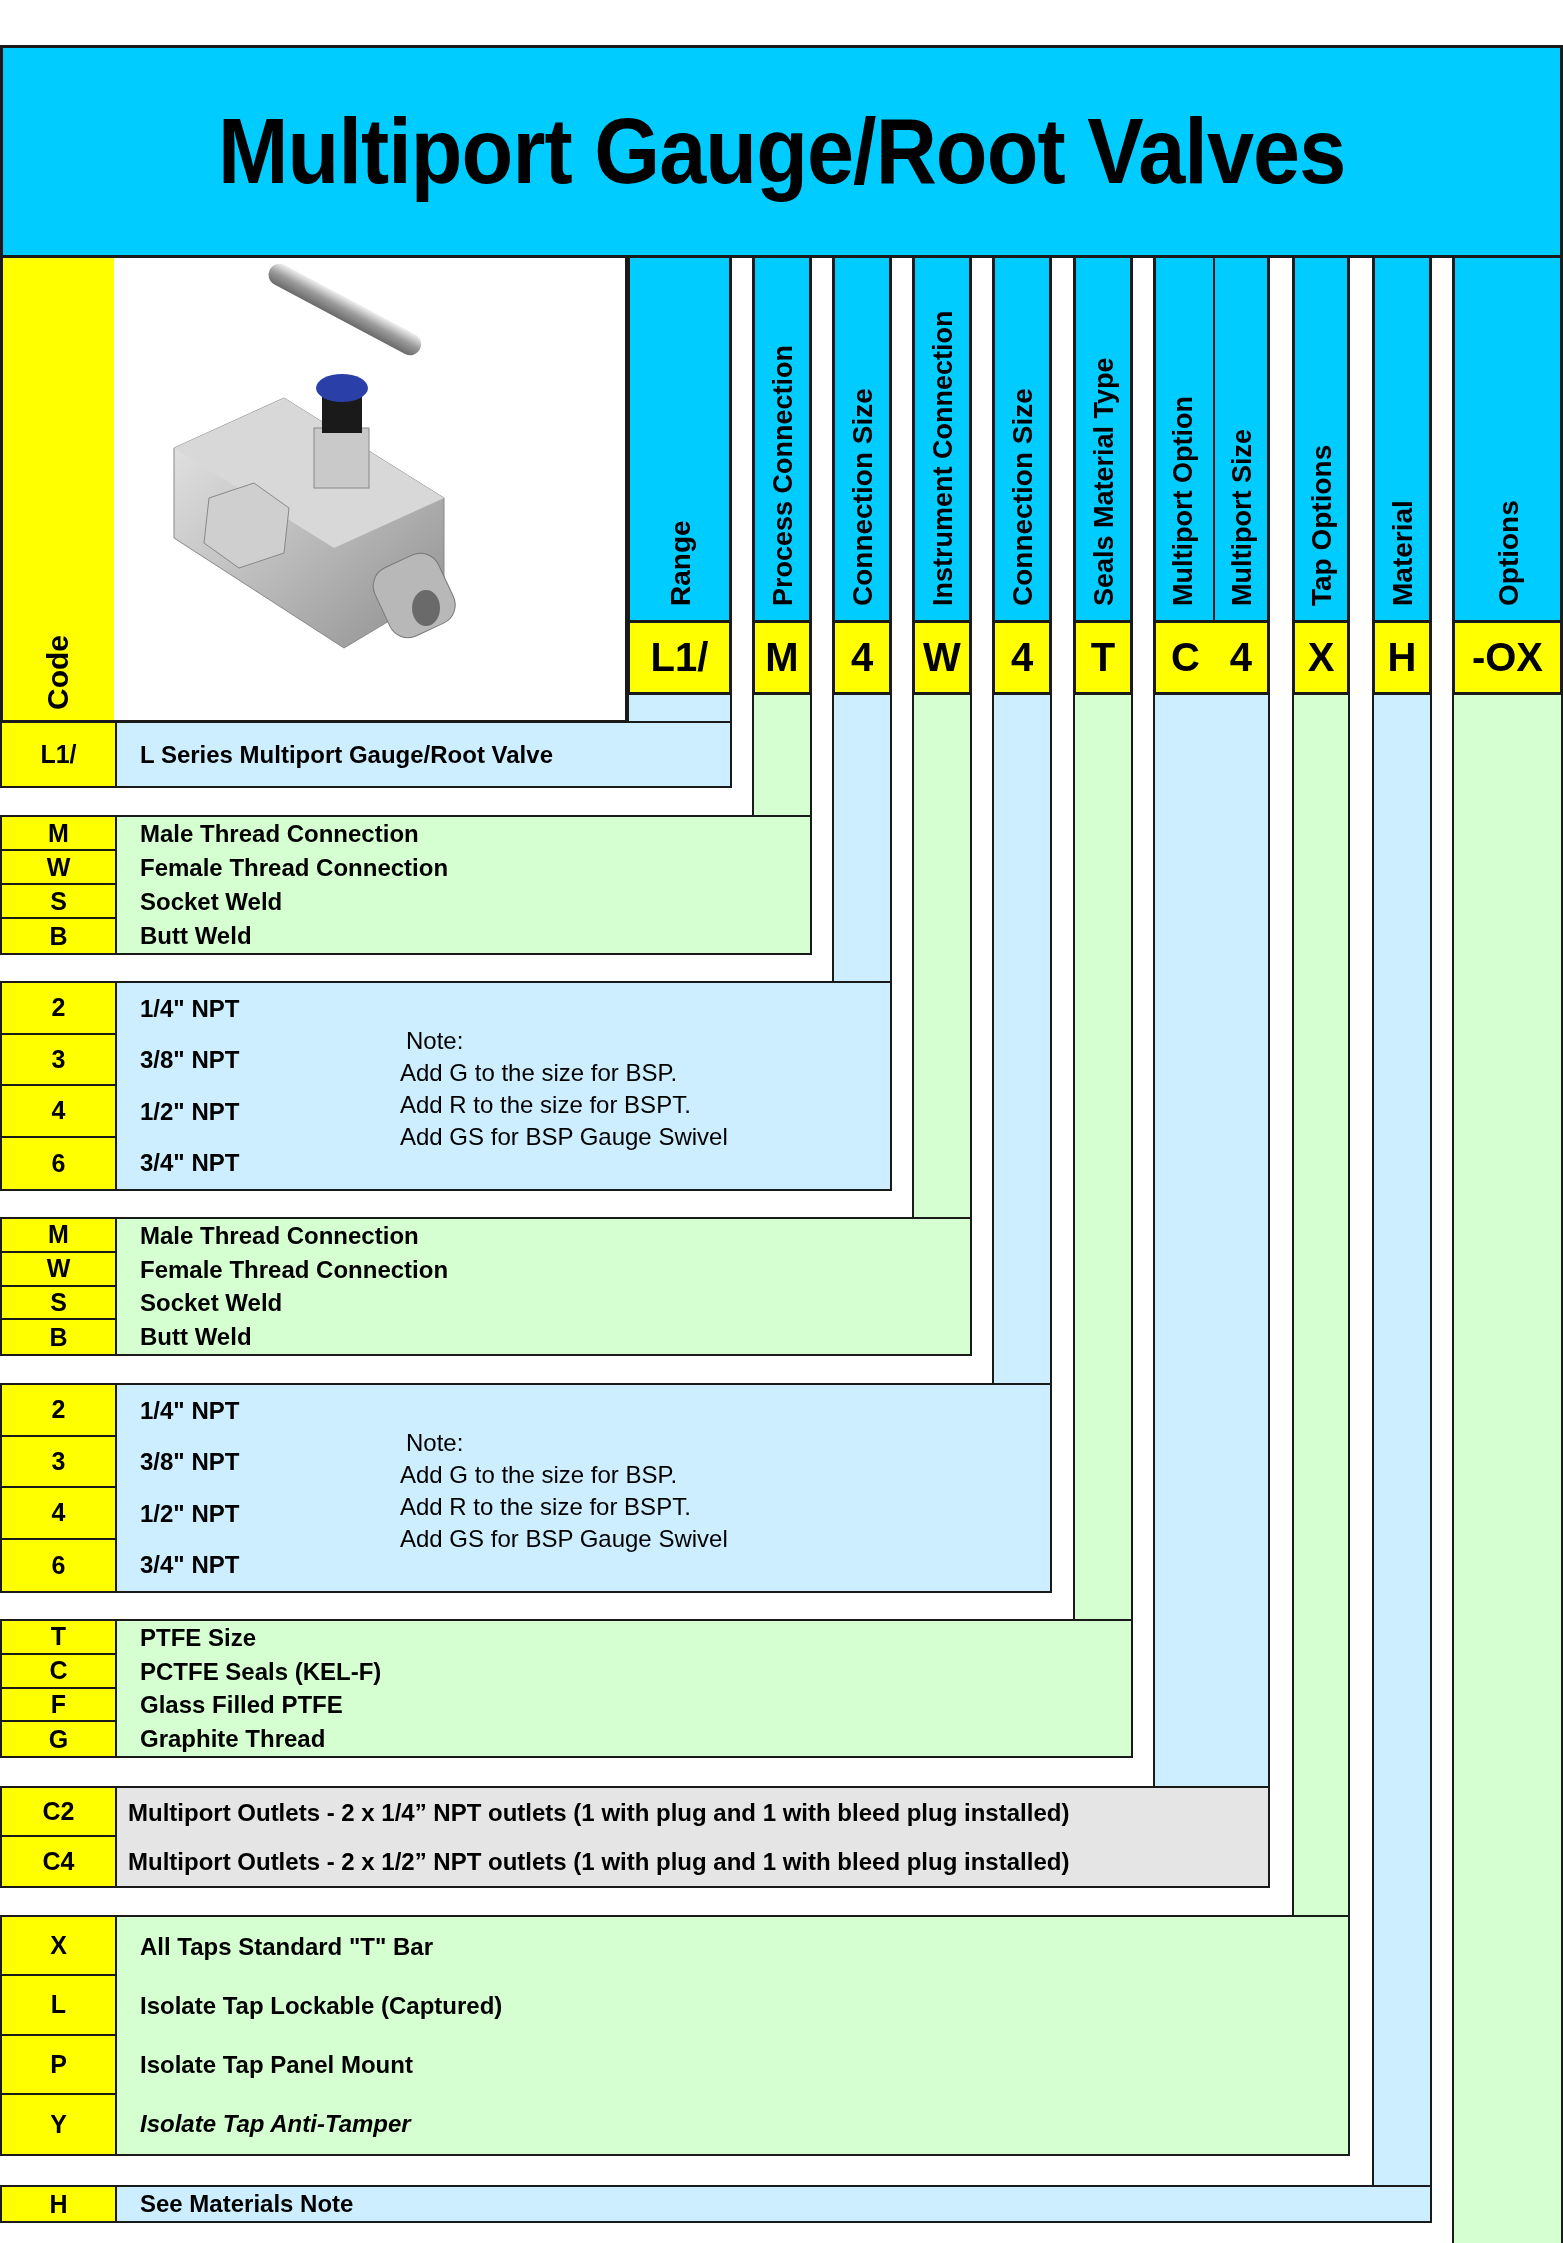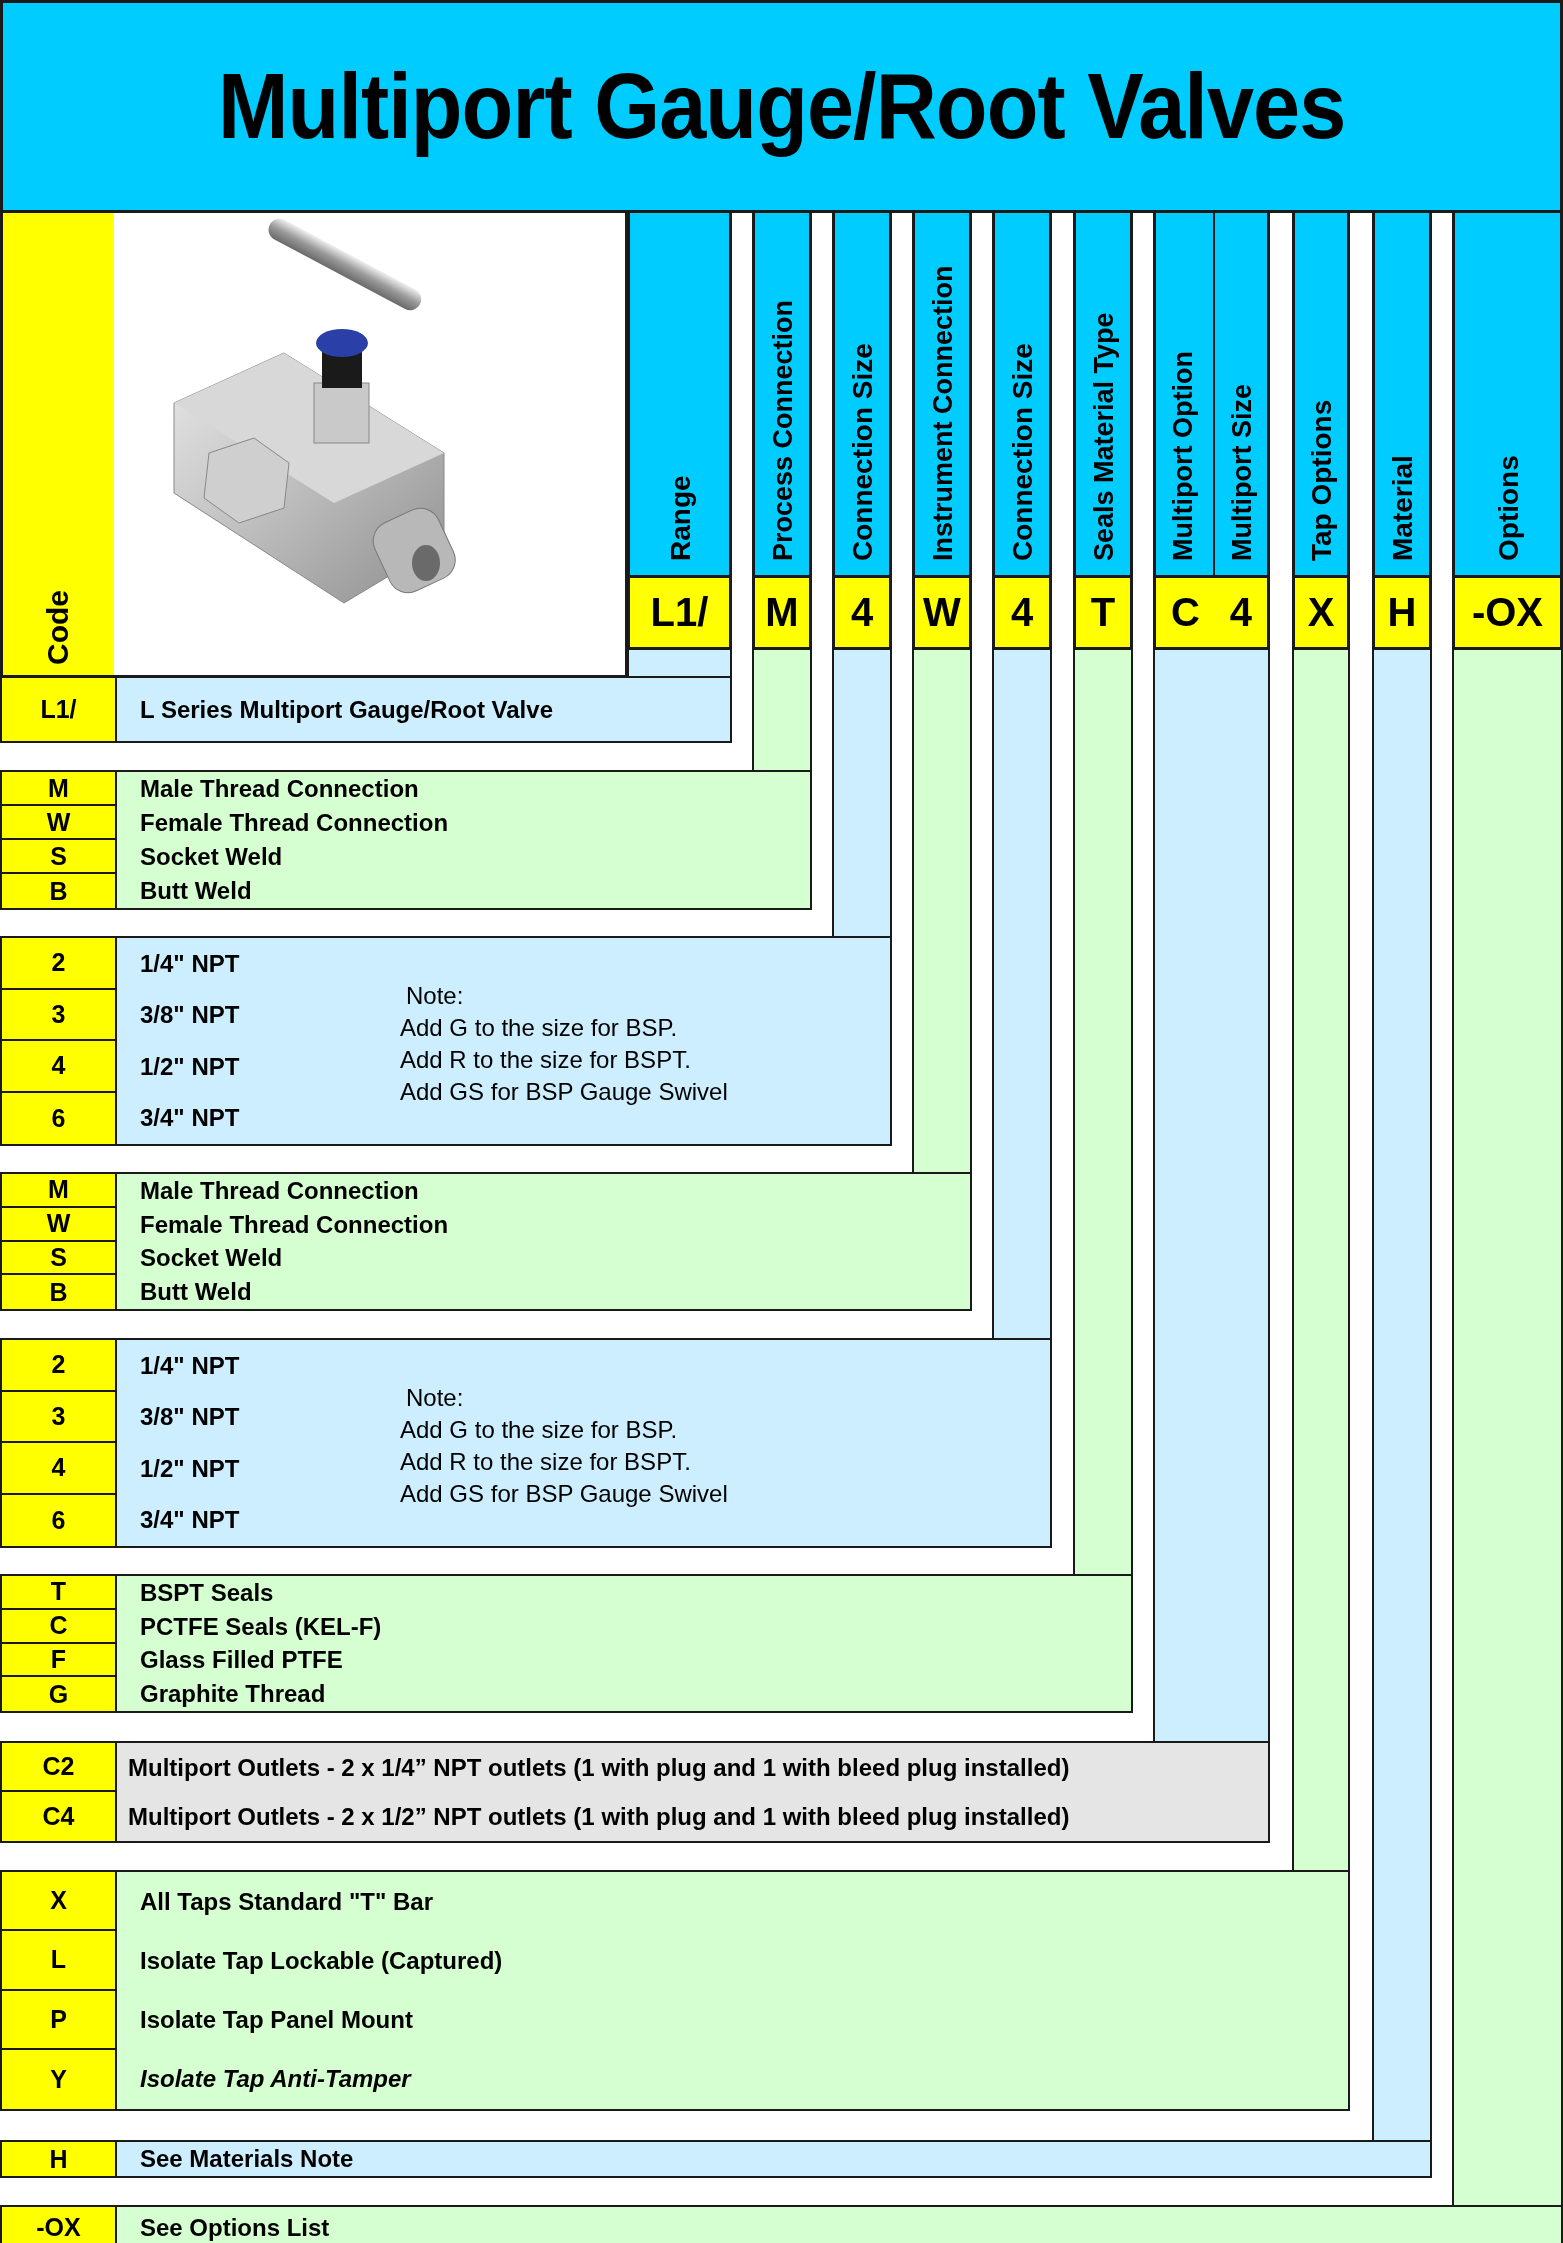--- a/index.html
+++ b/index.html
@@ -1,18 +1,18 @@
 <!DOCTYPE html>
 <html><head>
 <meta charset="utf-8">
 <style>
   html, body { margin: 0; padding: 0; background: #ffffff; }
   body { width: 1563px; height: 2243px; position: relative; overflow: hidden;
          font-family: "Liberation Sans", sans-serif; color: #000; }
-  .abs { position: absolute; box-sizing: border-box; }
+  .abs { position: absolute; box-sizing: border-box; margin-top: 45px; }
   .title-bar { left: 0; top: 0; width: 1563px; height: 213px; background: #00ccff;
                border: 3px solid #1a1a1a; display: flex; align-items: center; justify-content: center; }
   .title-bar span { font-weight: bold; font-size: 92px; letter-spacing: -1px; transform: scaleX(0.92); display: inline-block; }
   .code-head { left: 0; top: 210px; width: 117px; height: 468px; background: #ffff00; border: 3px solid #1a1a1a; }
   .vtext { position: absolute; left: 50%; bottom: 14px; transform-origin: left bottom;
            white-space: nowrap; font-weight: bold; font-size: 30px; }
   .vtext.rot { transform: translateX(0) rotate(-90deg); }
   .image-area { left: 114px; top: 210px; width: 514px; height: 468px; background: #fff; border: 3px solid #1a1a1a; border-left: none; }
   .col-head { background: #00ccff; border: 3px solid #1a1a1a; border-bottom: none; }
   .col-code { background: #ffff00; border: 3px solid #1a1a1a; display: flex; align-items: center; justify-content: center;
@@ -191,21 +191,21 @@
       <div class="desc" style="top: 154.5px; height: 51.5px;">3/4" NPT</div>
       <div class="note" style="left: 398px; top: 42px;">
         <div style="padding-left: 6px;">Note:</div>
         <div>Add G to the size for BSP.</div>
         <div>Add R to the size for BSPT.</div>
         <div>Add GS for BSP Gauge Swivel</div>
       </div>
     </div>
     <div class="abs sect" style="left: 0px; top: 1574px; width: 1133px; height: 139px; background: rgb(213, 255, 208);">
       <div class="codecell" style="top: 0px; height: 33.75px;">T</div>
-      <div class="desc" style="top: 0px; height: 33.75px;">BSPT Seals</div>
+      <div class="desc" style="top: 0px; height: 33.75px;">PTFE Size</div>
       <div class="codecell" style="top: 33.75px; height: 33.75px;">C</div>
       <div class="desc" style="top: 33.75px; height: 33.75px;">PCTFE Seals (KEL-F)</div>
       <div class="codecell" style="top: 67.5px; height: 33.75px;">F</div>
       <div class="desc" style="top: 67.5px; height: 33.75px;">Glass Filled PTFE</div>
       <div class="codecell last" style="top: 101.25px; height: 33.75px;">G</div>
       <div class="desc" style="top: 101.25px; height: 33.75px;">Graphite Thread</div>
     </div>
     <div class="abs sect" style="left: 0px; top: 1741px; width: 1270px; height: 102px; background: #e5e5e5;">
       <div class="codecell" style="top: 0px; height: 49px;">C2</div>
       <div class="desc" style="top: 0px; height: 49px; left: 126px;">Multiport Outlets - 2 x 1/4” NPT outlets (1 with plug and 1 with bleed plug installed)</div>

